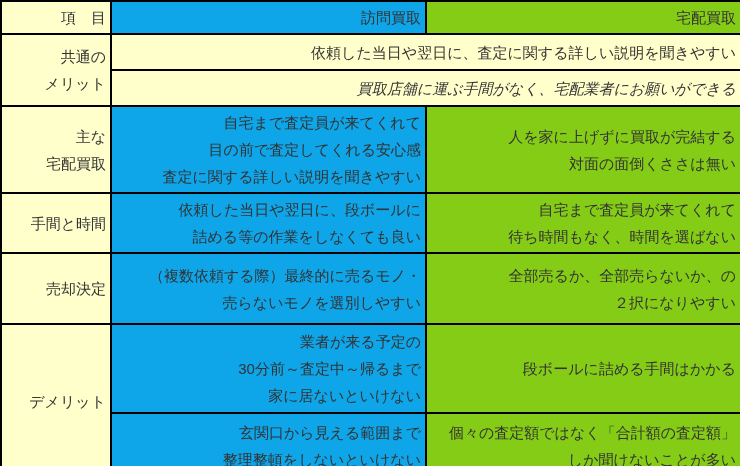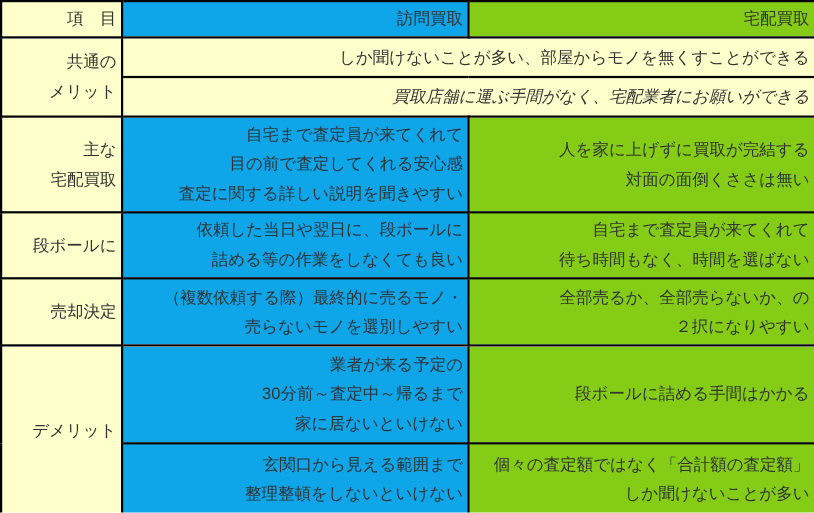--- a/index.html
+++ b/index.html
@@ -40,21 +40,21 @@
 
   .bg-yellow { background: #FFFFCC; }
   .bg-peach  { background: #0ea5e9; }
   .bg-blue   { background: #84cc16; }
 
   tr.r-header  { height: 33px; }
   tr.r-common1 { height: 36px; }
   tr.r-common2 { height: 36px; font-style: italic; }
   tr.r-main    { height: 82px; }
   tr.r-time    { height: 60px; }
-  tr.r-decide  { height: 61px; }
+  tr.r-decide  { height: 71px; }
   tr.r-dem1    { height: 89px; }
   tr.r-dem2    { height: 66px; }
 </style>
 </head>
 <body>
 
 <table class="compare">
   <colgroup>
     <col class="c-label">
     <col class="c-visit">
@@ -63,38 +63,38 @@
   <tbody>
     <tr class="r-header">
       <td class="bg-yellow">項　目</td>
       <td class="bg-peach">訪問買取</td>
       <td class="bg-blue">宅配買取</td>
     </tr>
 
     <tr class="r-common1">
       <td class="bg-yellow" rowspan="2">共通の
 メリット</td>
-      <td class="bg-yellow minor-b" colspan="2">しか聞けないことが多い、部屋からモノを無くすことができる</td>
+      <td class="bg-yellow minor-b" colspan="2">依頼した当日や翌日に、査定に関する詳しい説明を聞きやすい</td>
     </tr>
     <tr class="r-common2">
       <td class="bg-yellow minor-t" colspan="2">買取店舗に運ぶ手間がなく、宅配業者にお願いができる</td>
     </tr>
 
     <tr class="r-main">
       <td class="bg-yellow">主な
 宅配買取</td>
       <td class="bg-peach">自宅まで査定員が来てくれて
 目の前で査定してくれる安心感
 査定に関する詳しい説明を聞きやすい</td>
       <td class="bg-blue">人を家に上げずに買取が完結する
 対面の面倒くささは無い</td>
     </tr>
 
     <tr class="r-time">
-      <td class="bg-yellow">段ボールに</td>
+      <td class="bg-yellow">手間と時間</td>
       <td class="bg-peach">依頼した当日や翌日に、段ボールに
 詰める等の作業をしなくても良い</td>
       <td class="bg-blue">自宅まで査定員が来てくれて
 待ち時間もなく、時間を選ばない</td>
     </tr>
 
     <tr class="r-decide">
       <td class="bg-yellow">売却決定</td>
       <td class="bg-peach">（複数依頼する際）最終的に売るモノ・
 売らないモノを選別しやすい</td>

